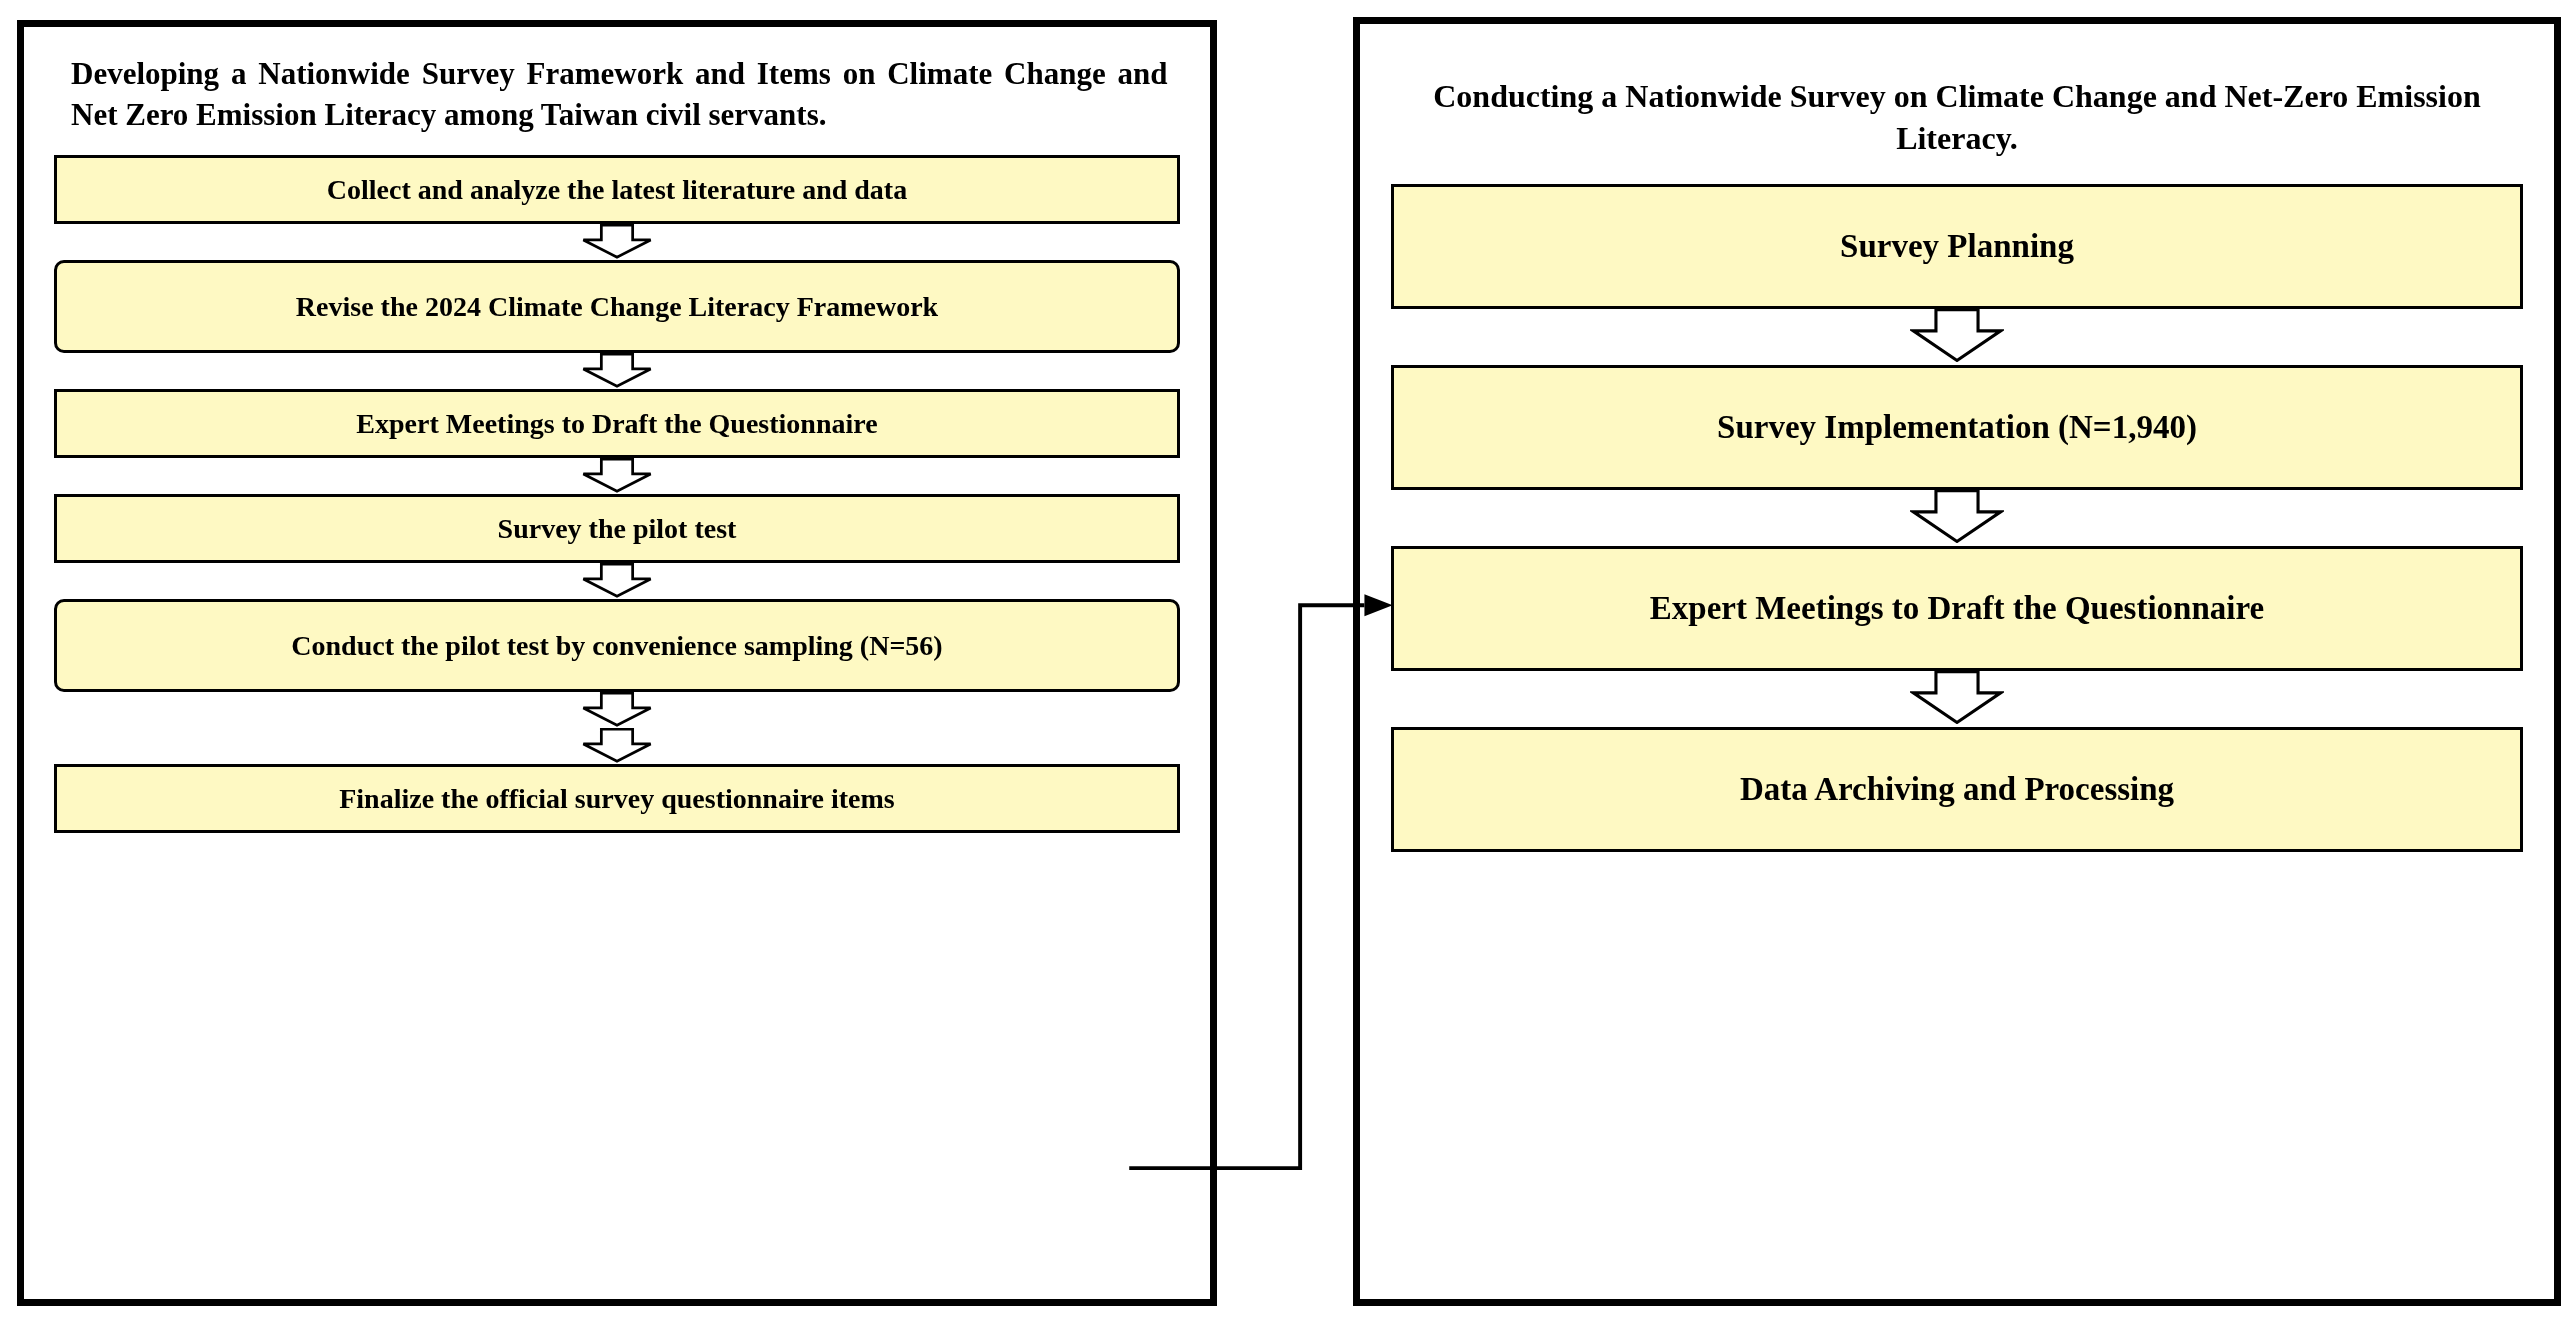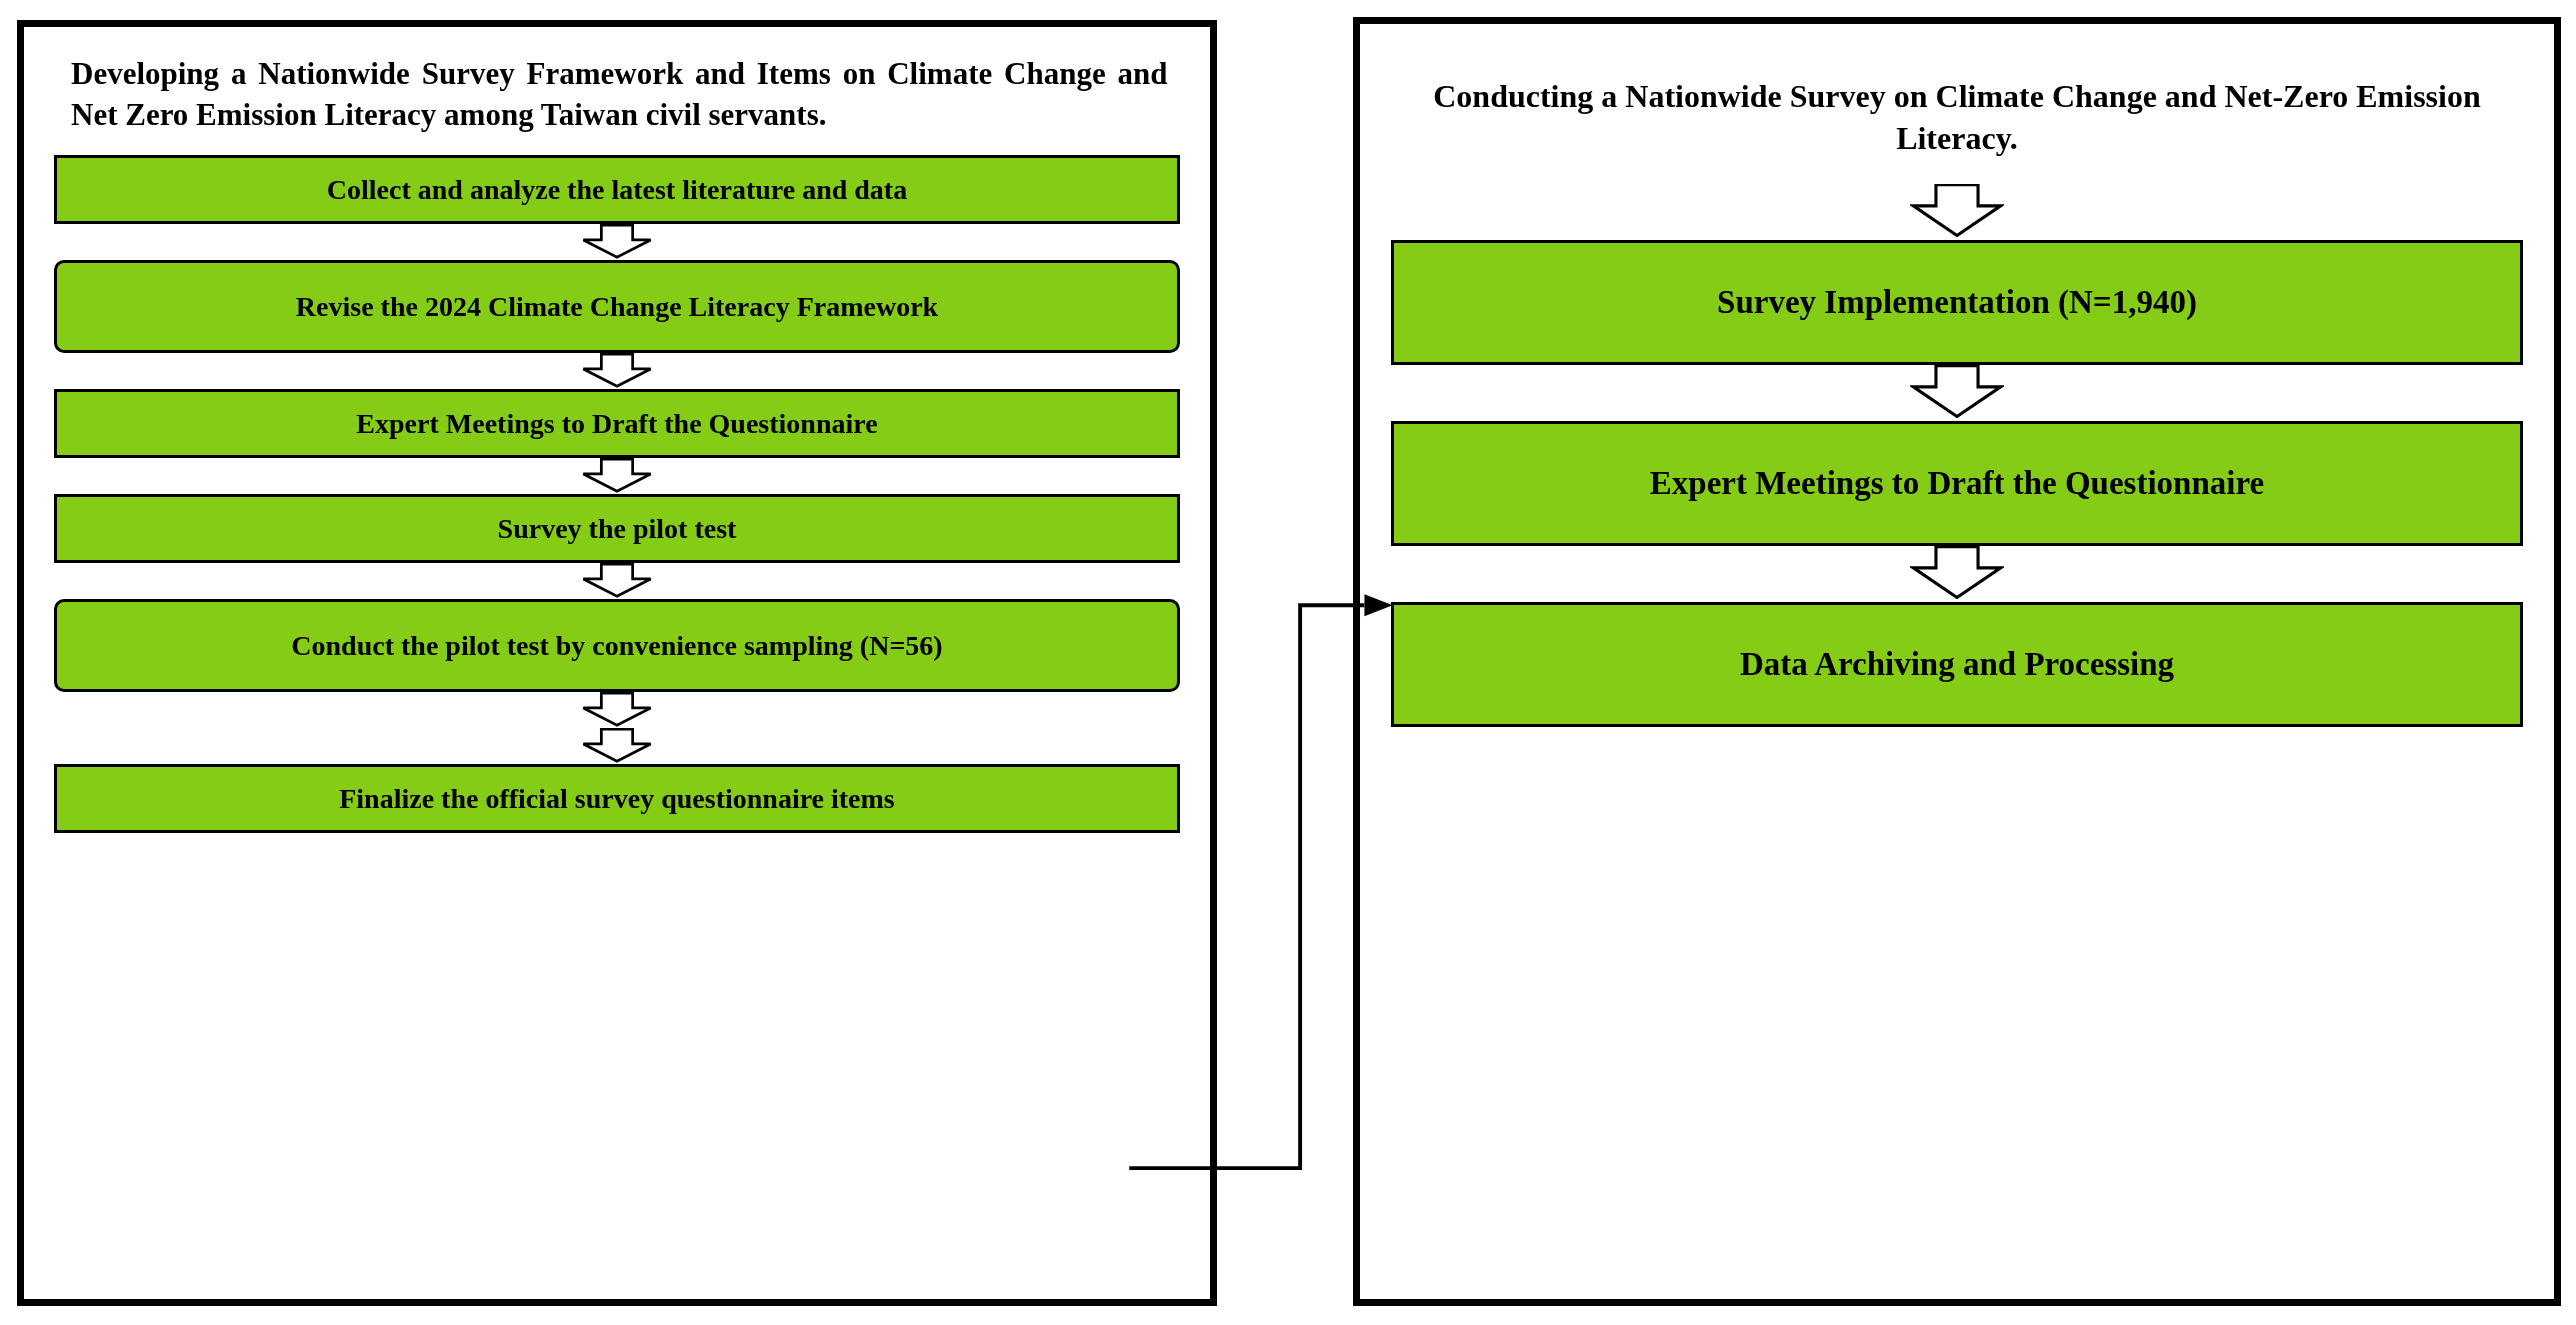--- a/index.html
+++ b/index.html
@@ -71,21 +71,21 @@
   
   .flow {
     display: flex;
     flex-direction: column;
     align-items: stretch;
   }
 
   .step {
     box-sizing: border-box;
     border: 3.1px solid #000000;
-    background: #84cc16;
+    background: #fef9c3;
     display: flex;
     align-items: center;
     justify-content: center;
     text-align: left;
     font-weight: bold;
   }
 
   
   #panel-left .step {
     font-size: 28px;
@@ -208,20 +208,23 @@
 
     </div>
   </div>
 
   <div class="panel" id="panel-right">
 
     <div class="panel-heading">Conducting a Nationwide Survey on Climate Change and Net-Zero Emission Literacy.</div>
 
     <div class="flow">
 
+      <div class="step">
+        <span>Survey Planning</span>
+      </div>
 
       <div class="connector">
         <svg class="arrow-down" width="94" height="53" viewBox="0 0 120 68">
           <polygon points="33,1 87,1 87,28 116,28 60,66 4,28 33,28" fill="#ffffff" stroke="#000000" stroke-width="4" stroke-linejoin="miter"></polygon>
         </svg>
       </div>
 
       <div class="step">
         <span>Survey Implementation (N=1,940)</span>
       </div>

